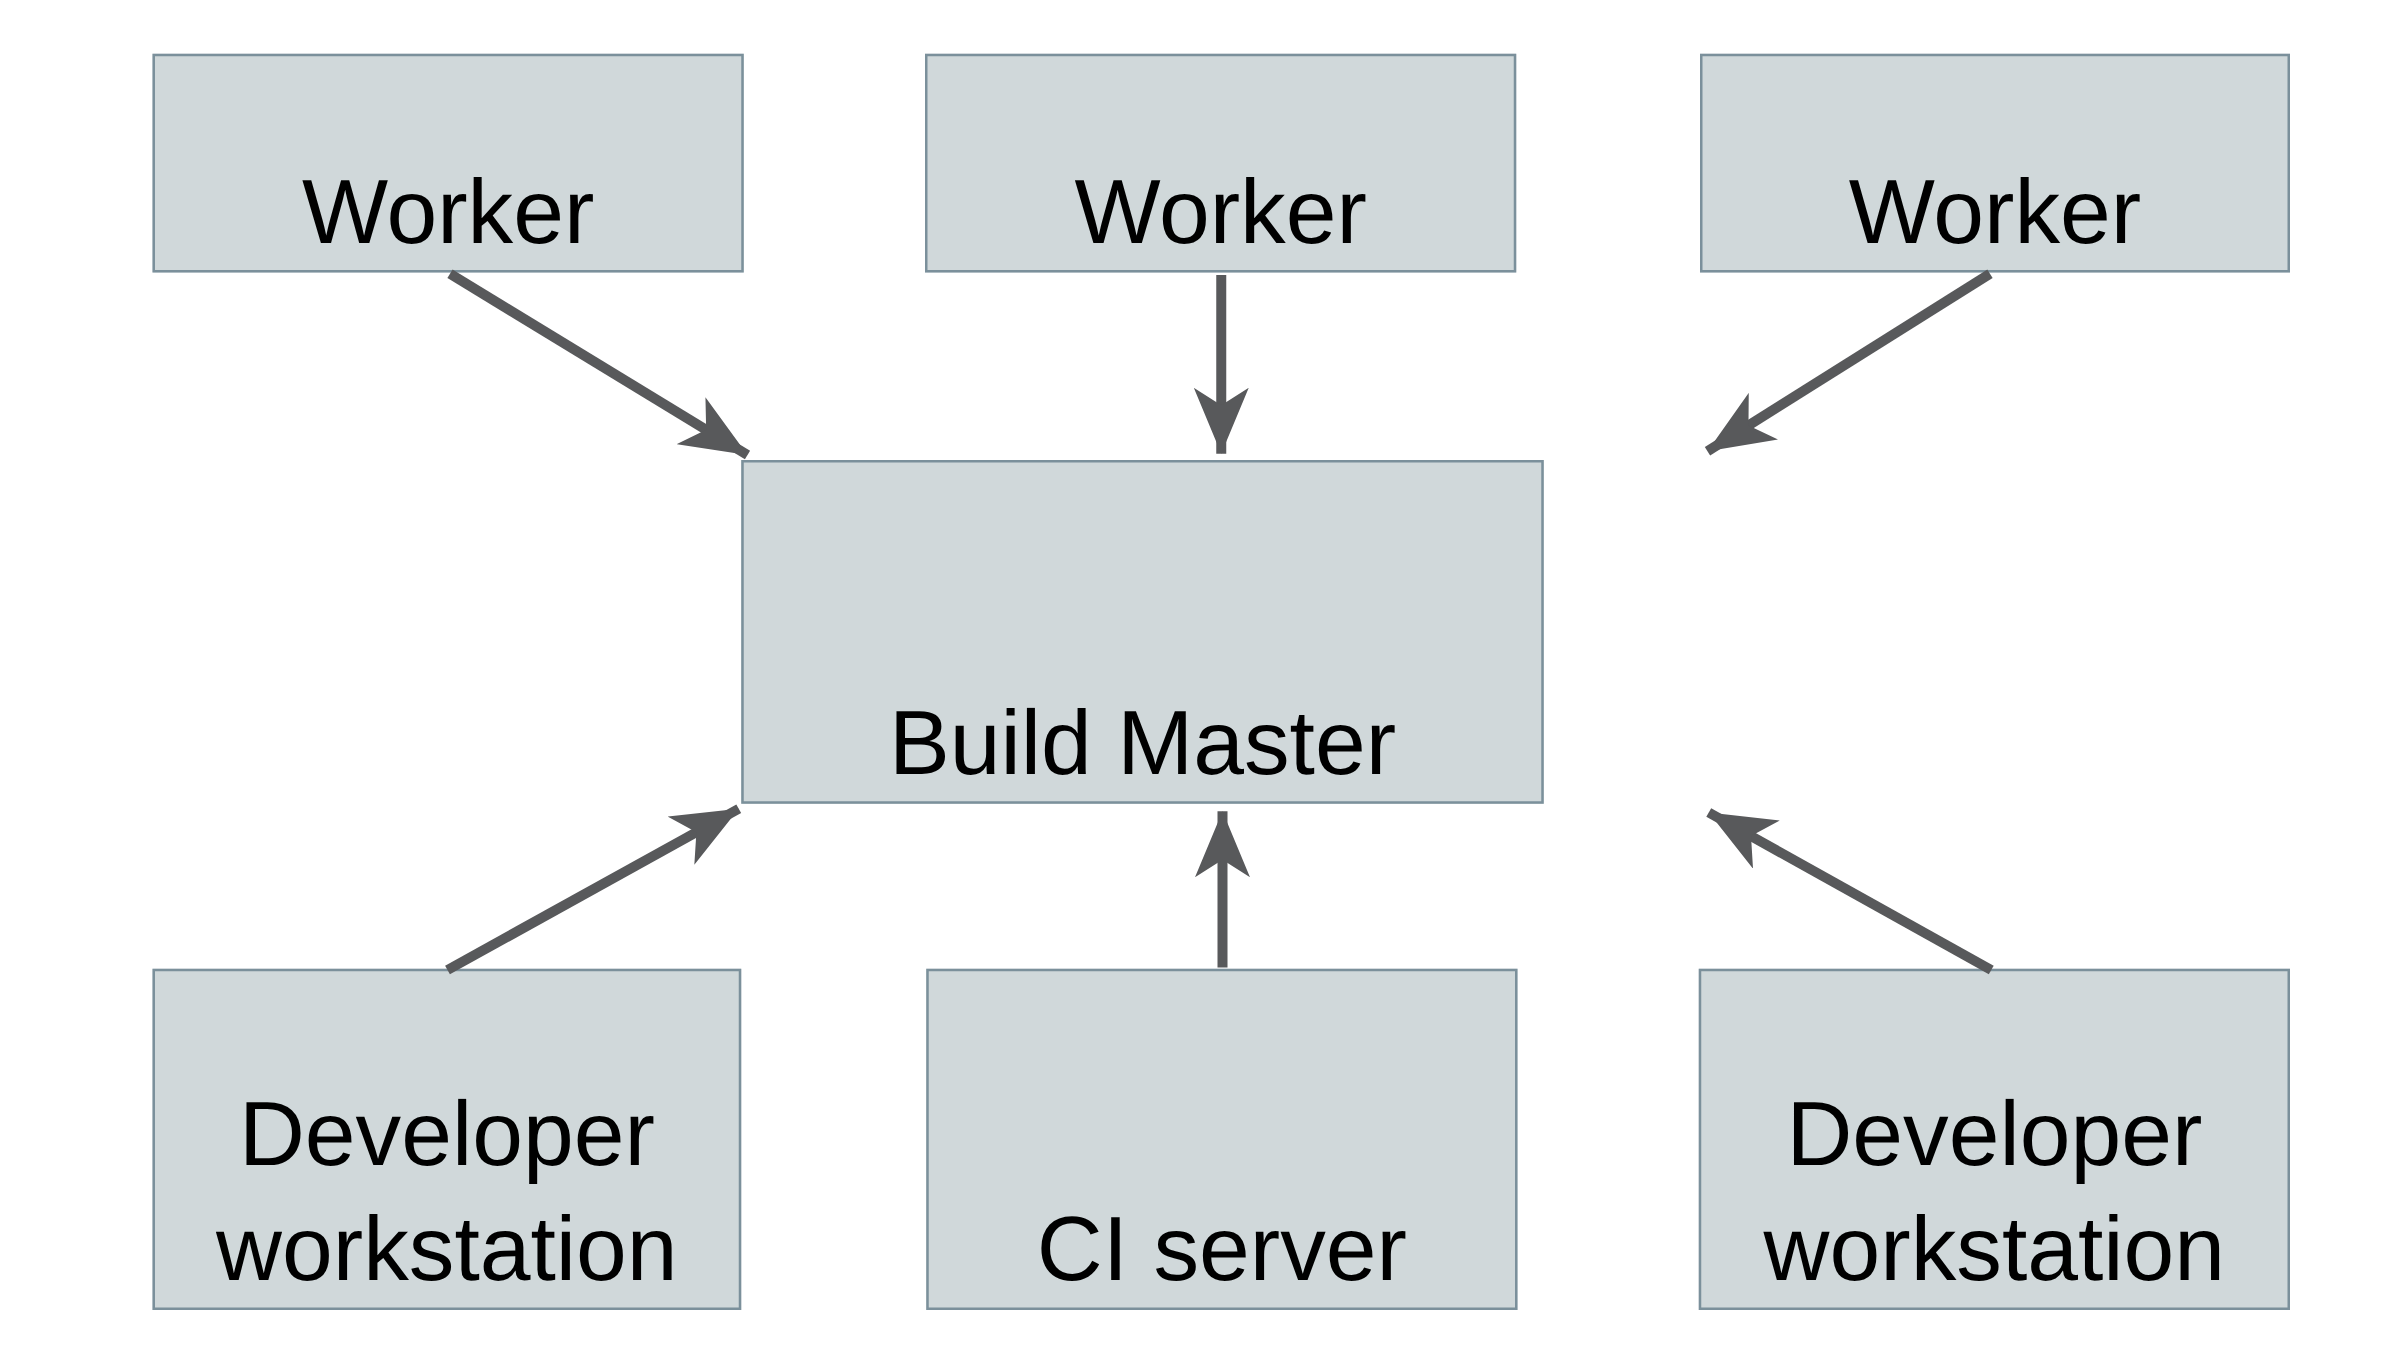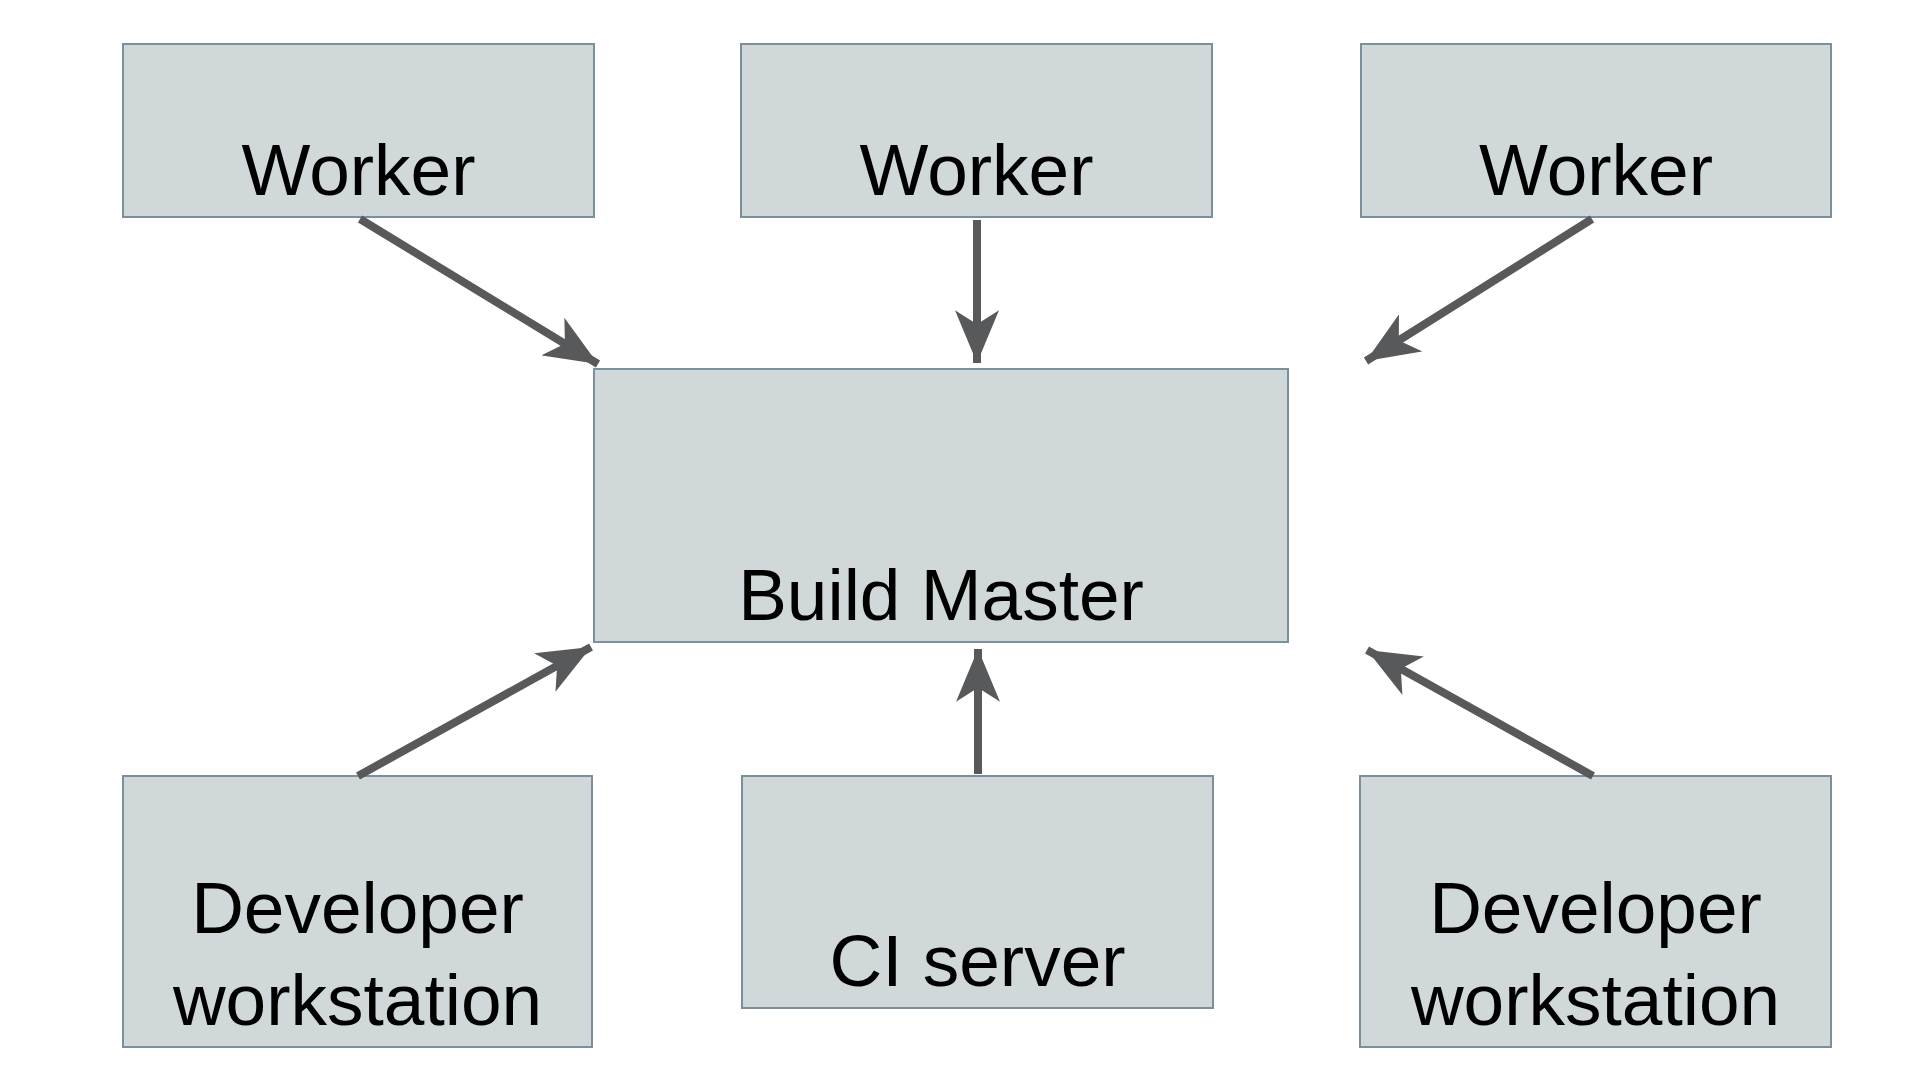--- a/index.html
+++ b/index.html
@@ -25,23 +25,23 @@
     background: var(--node-fill, #d0d8da);
     border: 2px solid var(--node-border, #7b909b);
     color: var(--text, #000000);
     font-size: 73px;
     line-height: 1.26;
     padding: 0 10px;
   }
   #node-worker-1   { left: 122px;  top: 43px;  width: 473px; height: 175px; }
   #node-worker-2   { left: 740px;  top: 43px;  width: 473px; height: 175px; }
   #node-worker-3   { left: 1360px; top: 43px;  width: 472px; height: 175px; }
-  #node-build-master { left: 593px; top: 368px; width: 696px; height: 275px; }
+  #node-build-master { left: 593px; top: 368px; width: 642px; height: 275px; }
   #node-dev-left   { left: 122px;  top: 775px; width: 471px; height: 273px; }
-  #node-ci-server  { left: 741px;  top: 775px; width: 473px; height: 234px; }
+  #node-ci-server  { left: 741px;  top: 775px; width: 473px; height: 273px; }
   #node-dev-right  { left: 1359px; top: 775px; width: 473px; height: 273px; }
 
   .arrows {
     position: absolute;
     left: 0;
     top: 0;
     pointer-events: none;
   }
   .arrows .edge {
     stroke: var(--arrow, #58595b);

